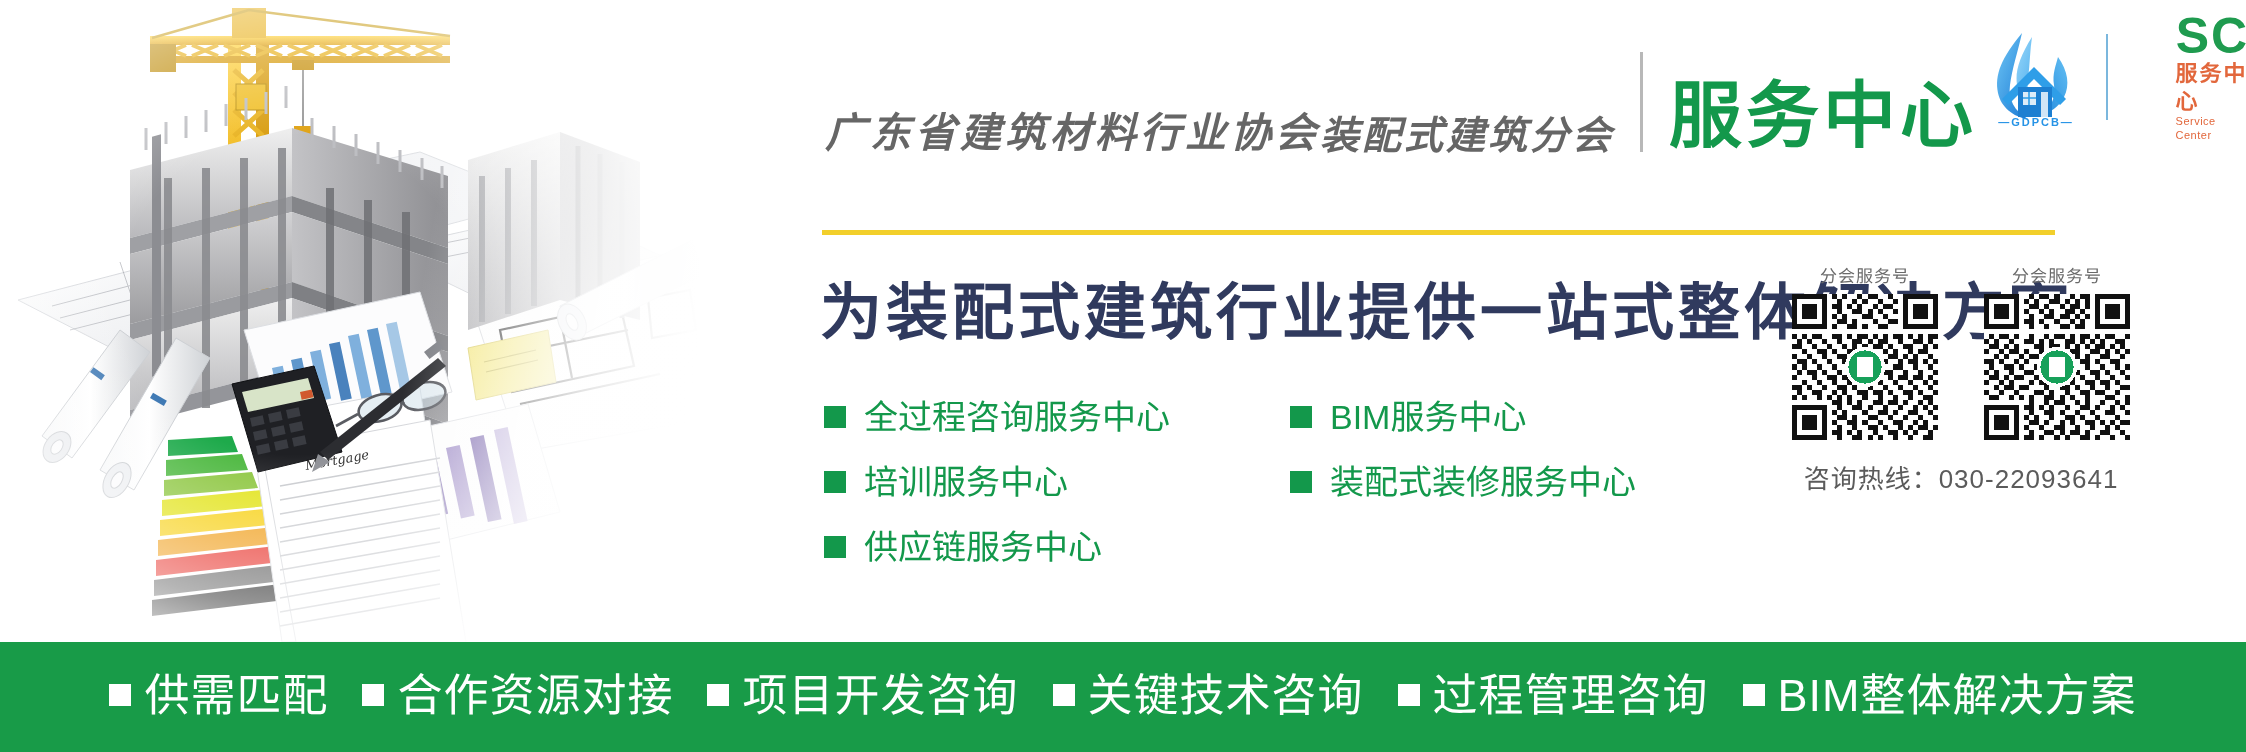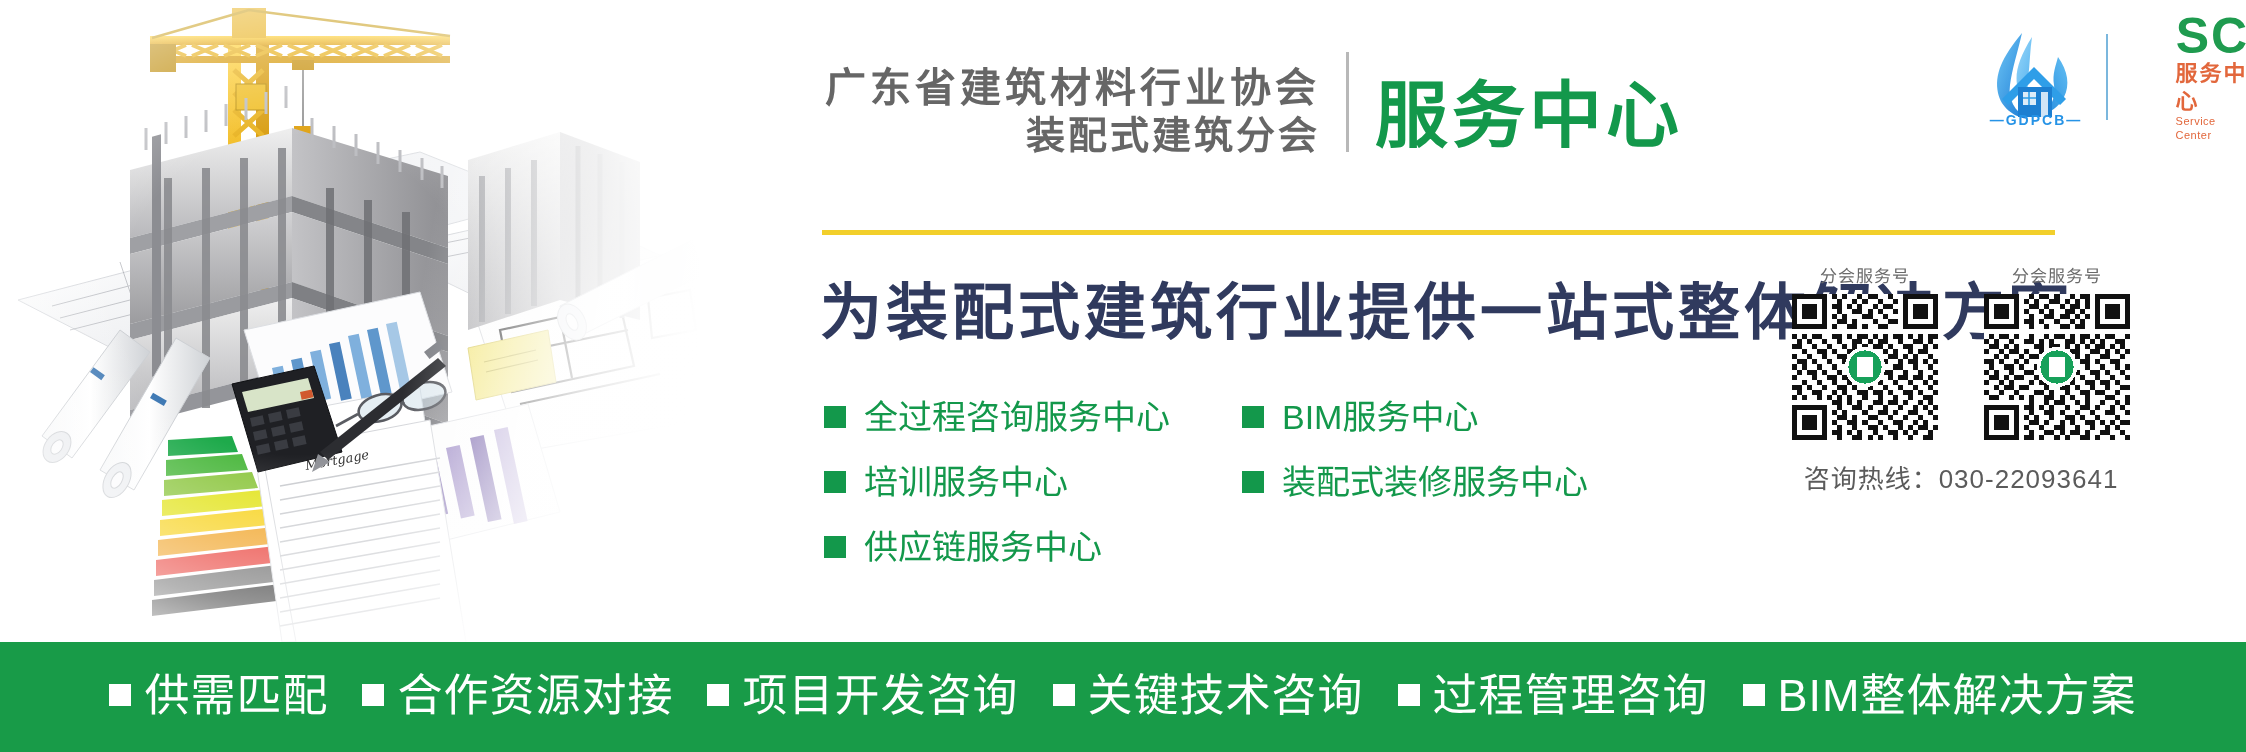--- a/index.html
+++ b/index.html
@@ -22,47 +22,47 @@
   .hero svg { position:absolute; left:0; top:0; }
   .hero-fade { position:absolute; inset:0;
      background:linear-gradient(100deg,rgba(255,255,255,0) 58%,rgba(255,255,255,.75) 80%,#fff 94%); }
   .hero-fade2 { position:absolute; left:0; top:0; width:700px; height:642px;
      background:radial-gradient(ellipse 62% 62% at 42% 46%,rgba(255,255,255,0) 40%,rgba(255,255,255,.55) 78%,#fff 100%); }
 
   
   .content { position:absolute; left:700px; top:0; width:1546px; height:642px; }
 
   .assoc { position:absolute; left:125px; top:52px; display:flex; align-items:flex-end; }
-  .assoc-lines { display:flex; flex-direction:column; align-items:flex-end; }
+  .assoc-lines { display:flex; flex-direction:row; align-items:flex-end;font-style:italic; }
   .assoc-l1 { font-size:41px; font-weight:bold; color:#666666; letter-spacing:4px; line-height:1.16;
     white-space:nowrap; }
   .assoc-l2 { font-size:39px; font-weight:bold; color:#666666; letter-spacing:3px; line-height:1.12;
     white-space:nowrap; margin-top:2px; }
   .assoc-div { width:3px; height:100px; background:#b8b8b8; margin:0 26px 6px 26px; }
   .assoc-sc { font-size:73px; font-weight:bold; color:#13984b; letter-spacing:4px; line-height:1;
     white-space:nowrap; padding-bottom:6px; }
 
   .ruler { position:absolute; left:122px; top:230px; width:1233px; height:5px; background:#f2cf2b; }
 
   .headline { position:absolute; left:120px; top:262px; font-size:62px; font-weight:bold;
     color:#303a5e; letter-spacing:4px; white-space:nowrap; }
 
   
-  .svc { position:absolute; left:124px; top:400px; display:flex; gap:72px; }
+  .svc { position:absolute; left:124px; top:400px; display:flex; gap:120px; }
   .svc-col { display:flex; flex-direction:column; gap:31px; }
   .svc-item { display:flex; align-items:center; gap:18px; }
   .svc-item .sq { width:22px; height:22px; background:#13984b; flex:0 0 auto; }
   .svc-item .tx { font-size:34px; color:#13984b; line-height:1; white-space:nowrap; }
 
   
   .logo { position:absolute; left:1288px; top:12px; display:flex; align-items:center; }
   .logo-mark { position:relative; width:96px; height:100px; }
   .logo-mark svg { display:block; }
   .logo-gd { position:absolute; left:0; bottom:-1px; width:96px; text-align:center;
-    font-size:14px; font-weight:bold; letter-spacing:2px; color:#2693e6; }
+    font-size:11px; font-weight:bold; letter-spacing:2px; color:#2693e6; }
   .logo-sep { width:2px; height:86px; background:#7bb7dd; margin:0 22px; }
   .logo-txt { display:flex; flex-direction:column; align-items:center;margin-left:46px; }
   .logo-sc { font-size:50px; font-weight:bold; color:#1f9b4f; letter-spacing:2px; line-height:.96; }
   .logo-cn { font-size:22px; font-weight:bold; color:#e2673c; letter-spacing:2px; line-height:1.25; }
   .logo-en { font-size:11px; color:#e2673c; letter-spacing:.5px; line-height:1.25; }
 
   
   .qr-block { position:absolute; left:1085px; top:262px; width:440px; }
   .qr-row { display:flex; gap:32px; }
   .qr-cell { display:flex; flex-direction:column; align-items:center; width:160px; }

